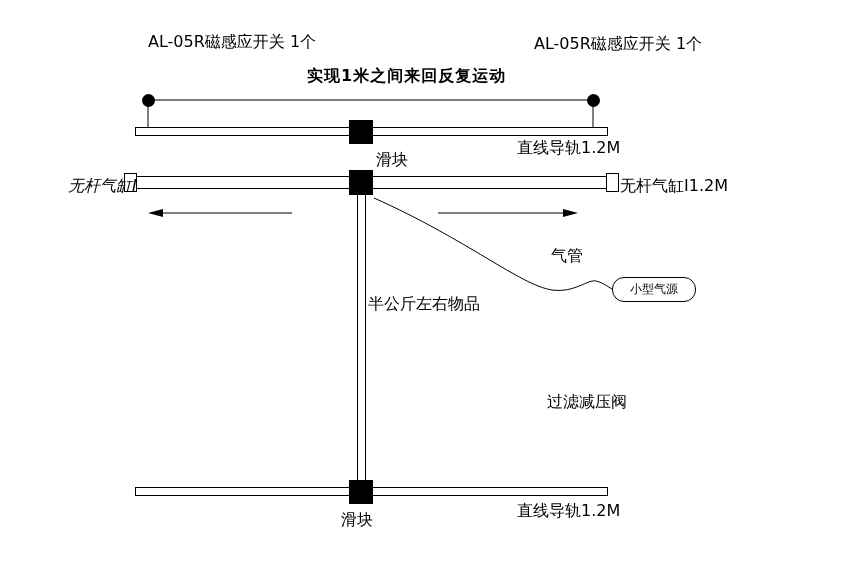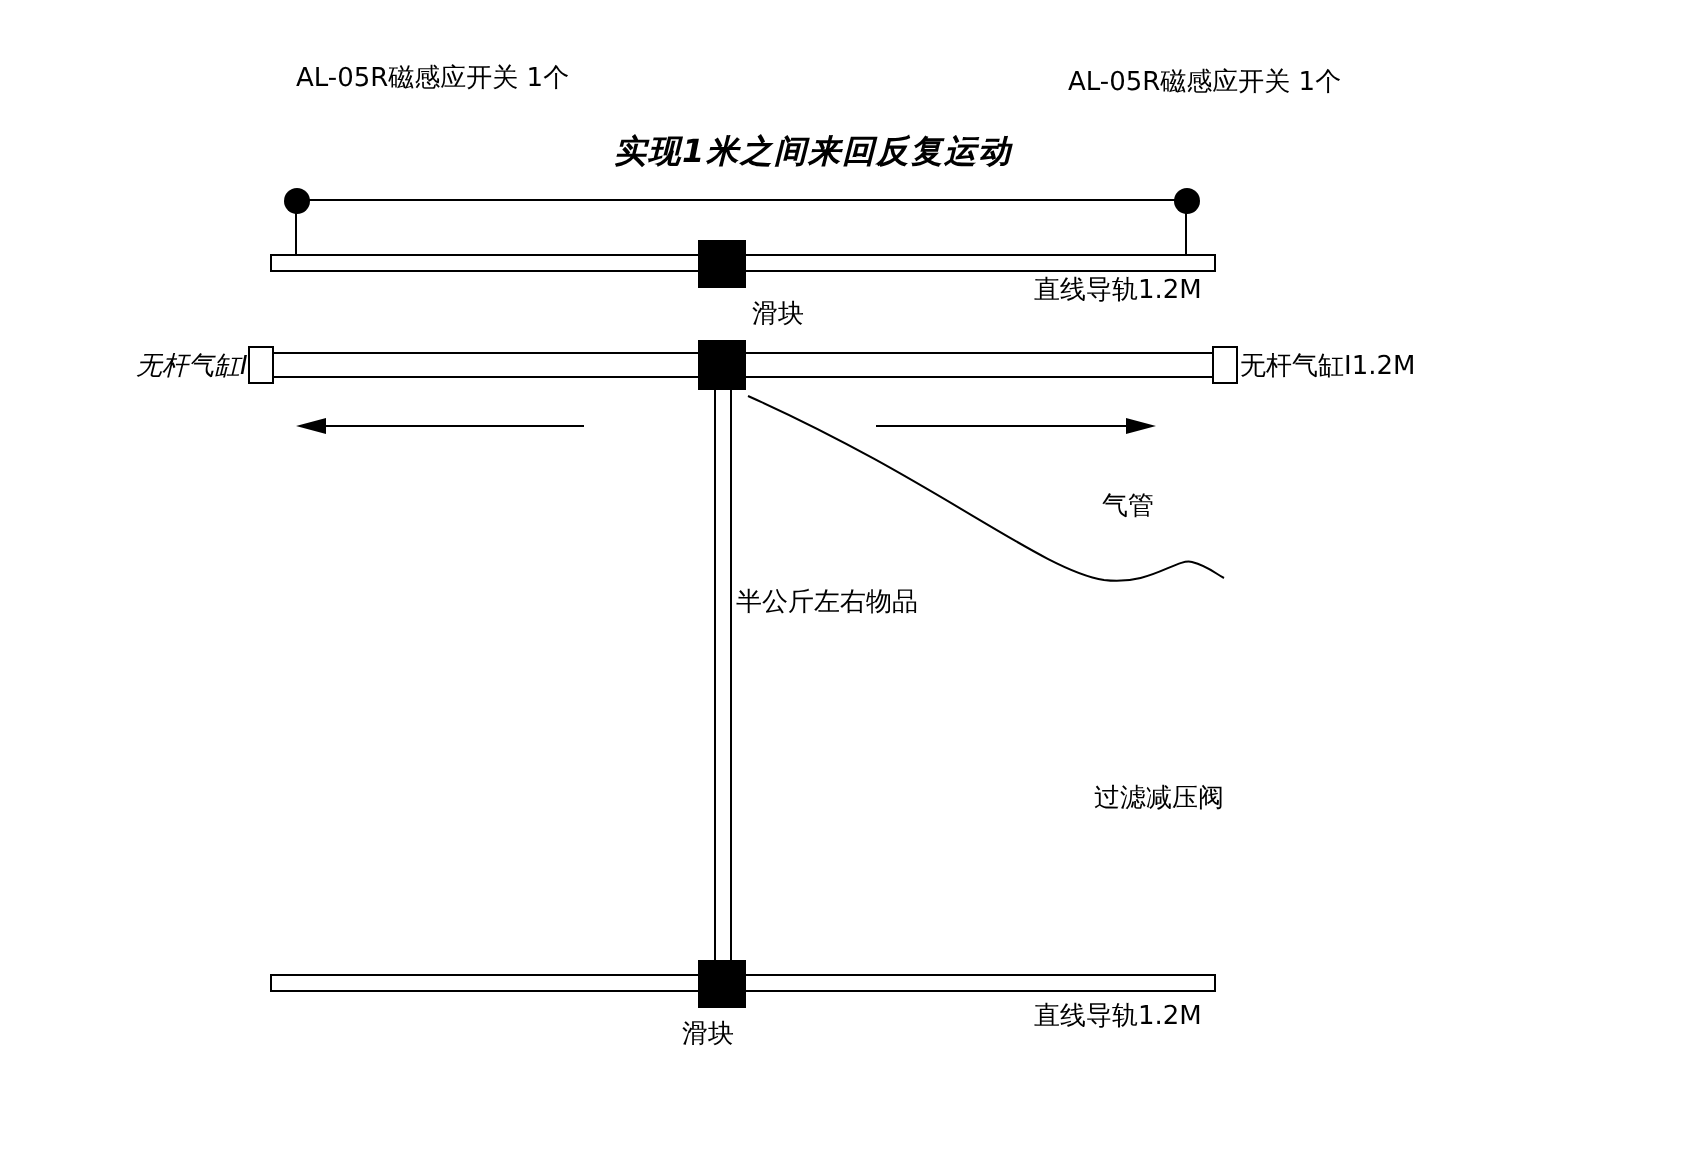--- a/index.html
+++ b/index.html
@@ -8,21 +8,21 @@
   .canvas {
     position: relative;
     width: 841px;
     height: 581px;
     background: #ffffff;
     overflow: hidden;
   }
   svg.overlay { position: absolute; left: 0; top: 0; width: 841px; height: 581px; }
   .label {
     position: absolute;
-    font-size: 13px;
+    font-size: 16px;
     color: #000;
     white-space: pre;
     line-height: 1.3;
     font-family: "DejaVu Sans", sans-serif;
   }
   .title {
     font-size: 16px;
     font-weight: bold;
     letter-spacing: 1px;
   }
@@ -71,40 +71,43 @@
 
     <line x1="438" y1="213" x2="574" y2="213" stroke="#000" stroke-width="1"></line>
     <polygon points="578,213 563,209 563,217" fill="#000"></polygon>
 
     <path d="M 374 198 C 468 240, 520 285, 552 290 C 575 293, 588 279, 596 281 C 604 283, 608 287, 612 289" fill="none" stroke="#000" stroke-width="1"></path>
   </svg>
 
   <div class="label" style="left:148px; top:32px;">AL-05R磁感应开关 1个</div>
   <div class="label" style="left:534px; top:34px;">AL-05R磁感应开关 1个</div>
 
-  <div class="label title" style="left:307px; top:66px;font-style:italic;">实现1米之间来回反复运动</div>
+  <div class="label title" style="left:307px; top:66px;">实现1米之间来回反复运动</div>
 
   <div class="sensor-dot" style="left:142px; top:94px;"></div>
   <div class="sensor-dot" style="left:587px; top:94px;"></div>
 
   <div class="rect" style="left:135px; top:127px; width:473px; height:9px;"></div>
 
   <div class="slider-block" style="left:349px; top:120px; width:24px; height:24px;"></div>
   <div class="label" style="left:376px; top:150px;">滑块</div>
   <div class="label" style="left:517px; top:138px;">直线导轨1.2M</div>
 
   <div class="rect" style="left:136px; top:176px; width:471px; height:13px;"></div>
   <div class="rect" style="left:124px; top:173px; width:13px; height:19px;"></div>
   <div class="rect" style="left:606px; top:173px; width:13px; height:19px;"></div>
   <div class="slider-block" style="left:349px; top:170px; width:24px; height:25px;"></div>
   <div class="label" style="left:68px; top:176px;font-style:italic;">无杆气缸I</div>
   <div class="label" style="left:620px; top:176px;text-align:center;">无杆气缸I1.2M</div>
 
   <div class="label" style="left:551px; top:246px;">气管</div>
 
+  <div class="capsule" style="left:612px; top:277px; width:84px; height:25px;">
+    <span>小型气源</span>
+  </div>
 
   <div class="rect" style="left:357px; top:194px; width:9px; height:289px;"></div>
   <div class="label" style="left:368px; top:278px;margin-top:16px;">半公斤左右物品</div>
 
   <div class="label" style="left:535px; top:392px;margin-left:12px;">过滤减压阀</div>
 
   <div class="rect" style="left:135px; top:487px; width:473px; height:9px;"></div>
   <div class="slider-block" style="left:349px; top:480px; width:24px; height:24px;"></div>
   <div class="label" style="left:341px; top:510px;">滑块</div>
   <div class="label" style="left:517px; top:501px;">直线导轨1.2M</div>

